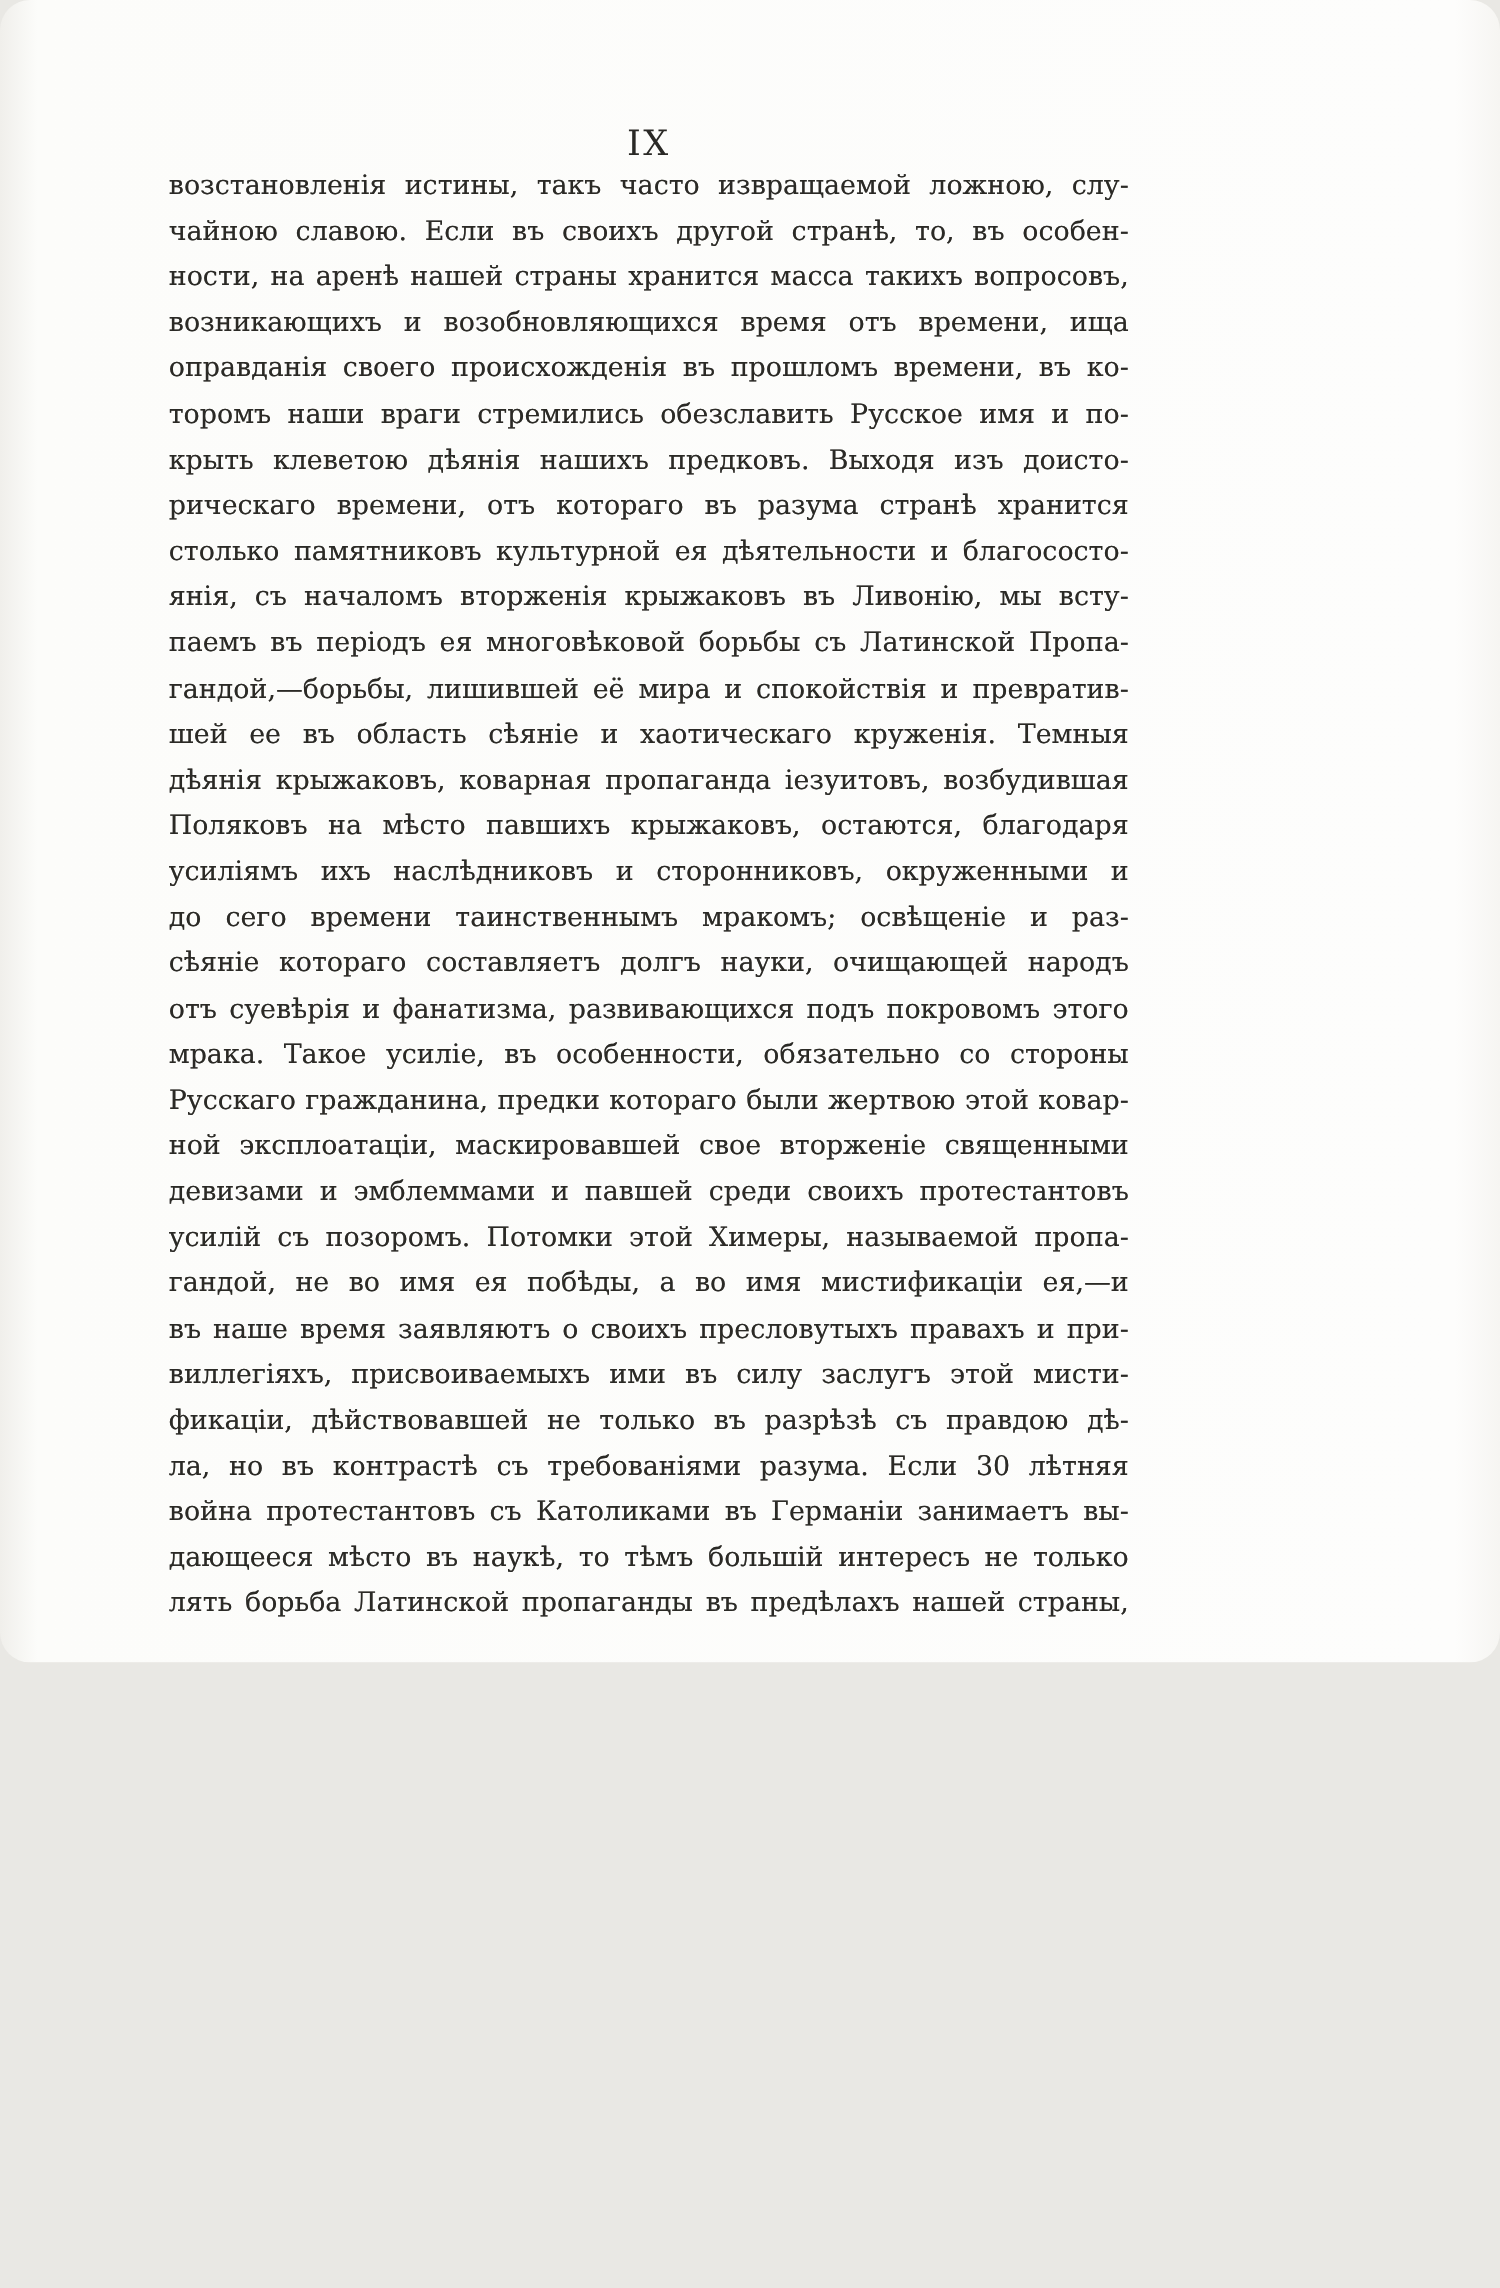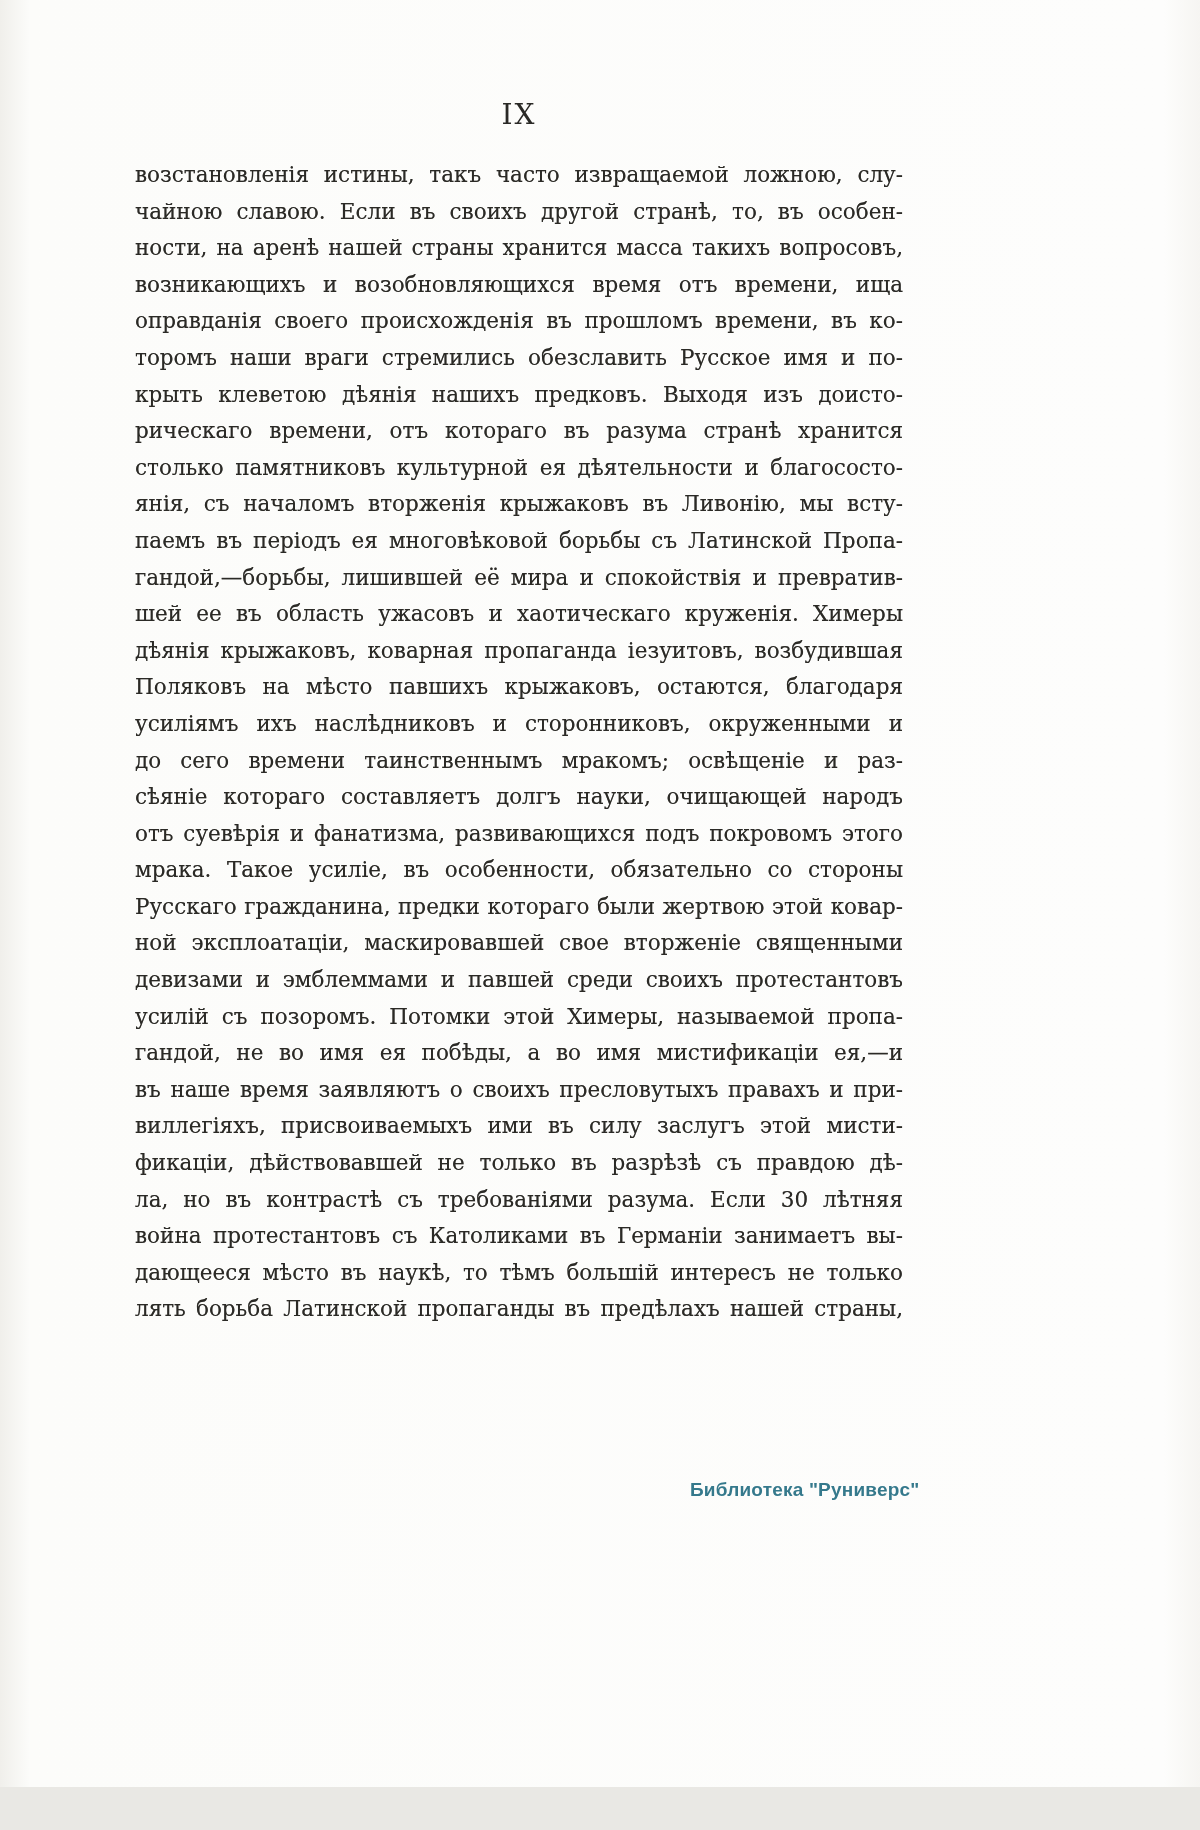--- a/index.html
+++ b/index.html
@@ -4,47 +4,47 @@
 <style>
   * { margin: 0; padding: 0; box-sizing: border-box; }
 
   html, body {
     background: #e9e8e4;
   }
 
   .page {
     position: relative;
     width: 1200px;
-    height: 1787px;
+    height: 1330px;
     margin: 0 auto;
     background:
       linear-gradient(90deg, #f0efeb 0%, #fcfcfa 2.5%, #fdfdfc 97%, #f6f5f2 100%),
       #fdfdfc;
     overflow: hidden;
     font-family: "DejaVu Serif", "Liberation Serif", serif;
     color: #22211e;
+    border-radius: 24px;
   }
 
   .content {
     position: absolute;
     left: 135px;
     top: 0;
     width: 768px;
   }
 
   .page-number {
     margin-top: 98px;
     text-align: center;
     font-size: 28px;
     letter-spacing: 2px;
     color: #2a2926;
   }
 
   .text-block {
-    margin-top: 26px;
   }
 
   .line {
     font-size: 21.5px;
     line-height: 36.6px;
     height: 36.6px;
     white-space: normal;
     text-align: justify;
     text-align-last: justify;
     color: #2b2a26;
@@ -75,21 +75,21 @@
         <div class="line">ности, на аренѣ нашей страны хранится масса такихъ вопросовъ,</div>
         <div class="line">возникающихъ и возобновляющихся время отъ времени, ища</div>
         <div class="line">оправданія своего происхожденія въ прошломъ времени, въ ко-</div>
         <div class="line">торомъ наши враги стремились обезславить Русское имя и по-</div>
         <div class="line">крыть клеветою дѣянія нашихъ предковъ. Выходя изъ доисто-</div>
         <div class="line">рическаго времени, отъ котораго въ разума странѣ хранится</div>
         <div class="line">столько памятниковъ культурной ея дѣятельности и благососто-</div>
         <div class="line">янія, съ началомъ вторженія крыжаковъ въ Ливонію, мы всту-</div>
         <div class="line">паемъ въ періодъ ея многовѣковой борьбы съ Латинской Пропа-</div>
         <div class="line">гандой,—борьбы, лишившей её мира и спокойствія и превратив-</div>
-        <div class="line">шей ее въ область ужасовъ и хаотическаго круженія. Химеры</div>
+        <div class="line">шей ее въ область сѣяніе и хаотическаго круженія. Темныя</div>
         <div class="line">дѣянія крыжаковъ, коварная пропаганда іезуитовъ, возбудившая</div>
         <div class="line">Поляковъ на мѣсто павшихъ крыжаковъ, остаются, благодаря</div>
         <div class="line">усиліямъ ихъ наслѣдниковъ и сторонниковъ, окруженными и</div>
         <div class="line">до сего времени таинственнымъ мракомъ; освѣщеніе и раз-</div>
         <div class="line">сѣяніе котораго составляетъ долгъ науки, очищающей народъ</div>
         <div class="line">отъ суевѣрія и фанатизма, развивающихся подъ покровомъ этого</div>
         <div class="line">мрака. Такое усиліе, въ особенности, обязательно со стороны</div>
         <div class="line">Русскаго гражданина, предки котораго были жертвою этой ковар-</div>
         <div class="line">ной эксплоатаціи, маскировавшей свое вторженіе священными</div>
         <div class="line">девизами и эмблеммами и павшей среди своихъ протестантовъ</div>

